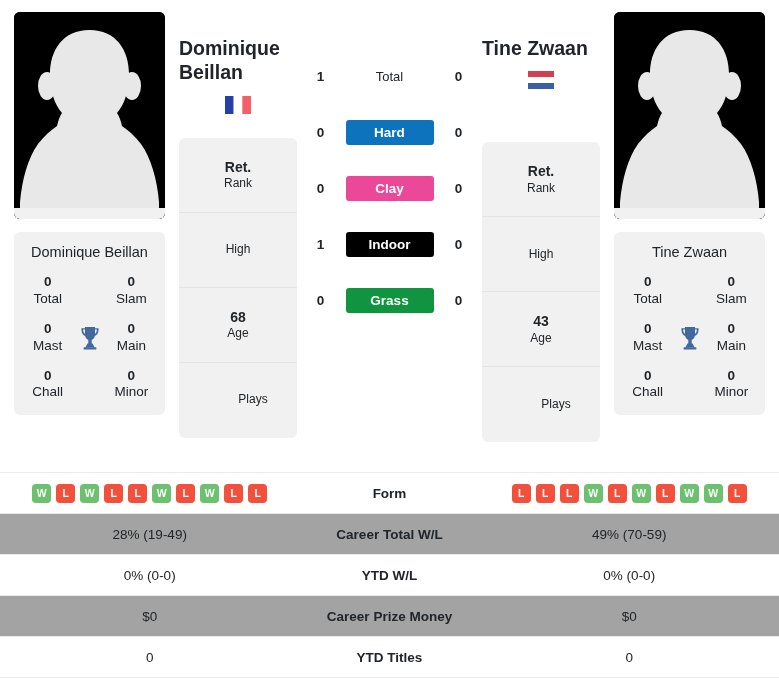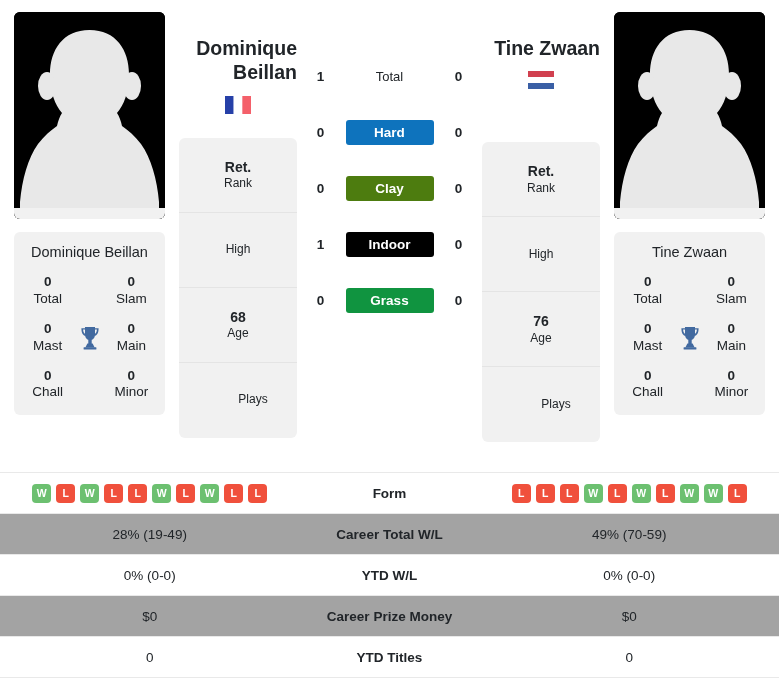--- a/index.html
+++ b/index.html
@@ -82,21 +82,21 @@
   .srow .sc { width: 36px; text-align: center; font-size: 13.5px; font-weight: bold; }
   .badge {
     width: 88px; height: 25px; border-radius: 3px;
     display: flex; align-items: center; justify-content: center;
     color: #ffffff; font-size: 13.5px; font-weight: bold;
     margin: 0 7px;
   }
   .badge.plain { background: transparent; color: #212529; font-weight: normal; font-size: 13px; }
   .pname {
     font-size: 19.5px; font-weight: bold; line-height: 1.25;
-    color: #212529; text-align: right;
+    color: #212529; text-align: left;
   }
   .nameblk-l { width: 118px; padding-top: 24px; }
   .nameblk-r { width: 118px; padding-top: 24px; }
   .flag { margin: 11px auto 0 auto; display: block; }
 
   
   .tbl { width: 779px; border-top: 1px solid #e9e9e9; }
   .tr {
     display: flex; align-items: center;
     height: 41px;
@@ -220,21 +220,21 @@
           <div class="badge plain">Total</div>
           <div class="sc">0</div>
         </div>
         <div class="srow">
           <div class="sc">0</div>
           <div class="badge" style="background:#0e73bd">Hard</div>
           <div class="sc">0</div>
         </div>
         <div class="srow">
           <div class="sc">0</div>
-          <div class="badge" style="background:#4d7c0f">Clay</div>
+          <div class="badge" style="background:#ec4899">Clay</div>
           <div class="sc">0</div>
         </div>
         <div class="srow">
           <div class="sc">1</div>
           <div class="badge" style="background:#000000">Indoor</div>
           <div class="sc">0</div>
         </div>
         <div class="srow">
           <div class="sc">0</div>
           <div class="badge" style="background:#109440">Grass</div>
@@ -254,21 +254,21 @@
         <div class="infocard" style="margin-top:53px;">
           <div class="info-blk">
             <div class="v">Ret.</div>
             <div class="k">Rank</div>
           </div>
           <div class="info-blk">
             <div class="v"></div>
             <div class="k">High</div>
           </div>
           <div class="info-blk">
-            <div class="v">76</div>
+            <div class="v">43</div>
             <div class="k">Age</div>
           </div>
           <div class="info-blk">
             <div class="v"></div>
             <div class="k">Plays</div>
           </div>
         </div>
       </div>
 
     </div>

